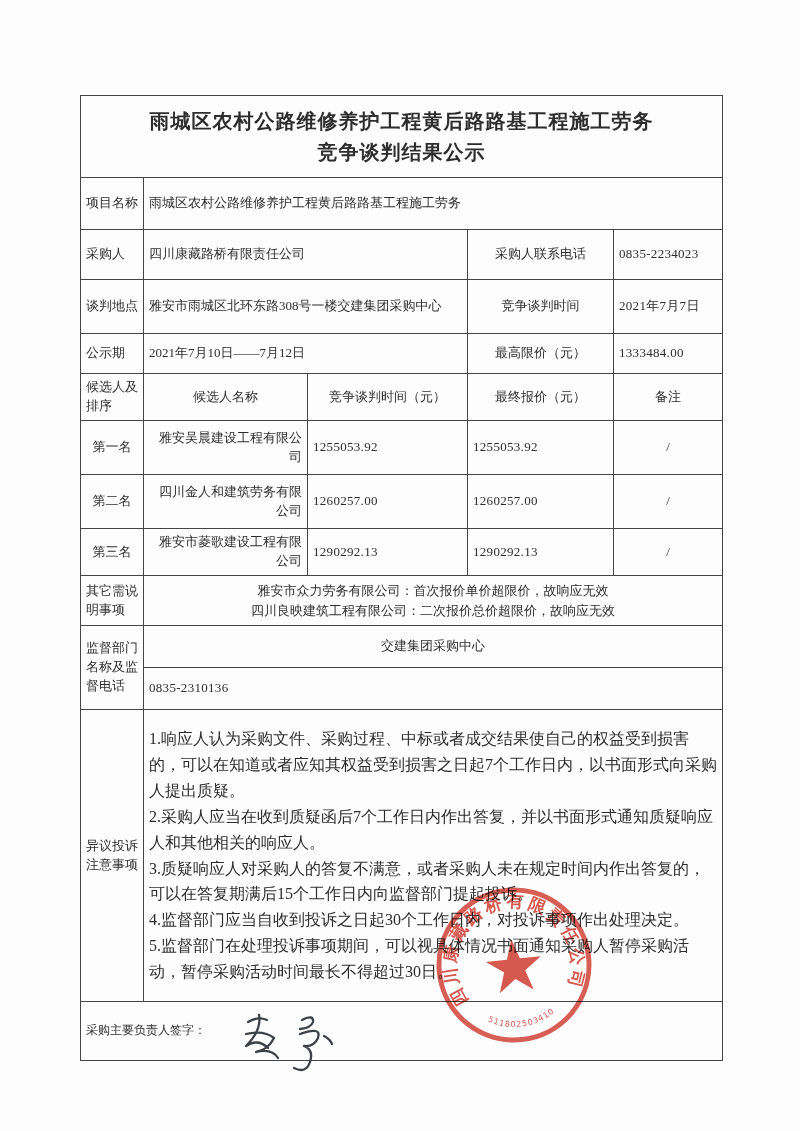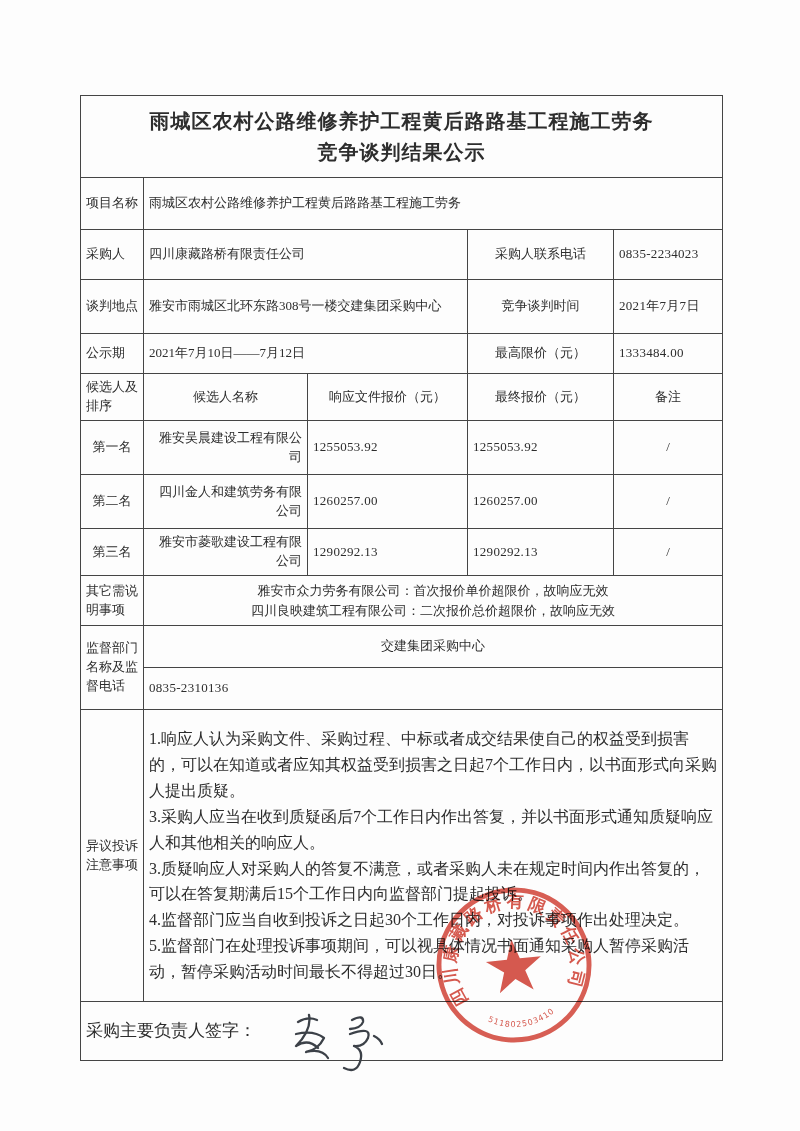--- a/index.html
+++ b/index.html
@@ -25,21 +25,21 @@
   td.lbl{padding-left:4px;padding-right:2px;}
   td.ctr{text-align:center;}
   td.num{text-align:left;font-size:12.5px;letter-spacing:.3px;}
   td.cand-name{font-size:12px;padding:2px 3px;text-align:right;}
   .loc-wrap{max-width:304px;}
   .notes-line{text-align:center;line-height:1.5;}
   td.objection-body{padding:8px 9px;}
   .obj-item{line-height:1.62;font-size:16px;}
   td.sign-cell{height:52px;padding-left:6px;}
   .sign-row{display:flex;align-items:center;}
-  .sign-label{font-size:17px;white-space:nowrap;}
+  .sign-label{font-size:12px;white-space:nowrap;}
   .sig-svg{margin-left:28px;margin-bottom:-26px;}
   .seal{position:absolute;left:424px;top:874px;width:180px;height:182px;
         opacity:.88;mix-blend-mode:multiply;transform:rotate(-6deg);z-index:5;pointer-events:none;}
 </style>
 </head>
 <body>
 
 <div class="page">
 
   <table class="doc">
@@ -83,21 +83,21 @@
     <tr>
       <td class="lbl" style="height:33px">公示期</td>
       <td colspan="2">2021年7月10日——7月12日</td>
       <td class="ctr">最高限价（元）</td>
       <td class="num">1333484.00</td>
     </tr>
 
     <tr>
       <td class="lbl" style="height:40px">候选人及排序</td>
       <td class="ctr">候选人名称</td>
-      <td class="ctr">响应文件报价（元）</td>
+      <td class="ctr">竞争谈判时间（元）</td>
       <td class="ctr">最终报价（元）</td>
       <td class="ctr">备注</td>
     </tr>
 
     <tr>
       <td class="ctr" style="height:47px">第一名</td>
       <td class="cand-name">雅安吴晨建设工程有限公司</td>
       <td class="num">1255053.92</td>
       <td class="num">1255053.92</td>
       <td class="ctr">/</td>
@@ -130,21 +130,21 @@
       <td colspan="4" class="ctr" style="height:35px">交建集团采购中心</td>
     </tr>
     <tr>
       <td colspan="4" class="num" style="height:35px">0835-2310136</td>
     </tr>
 
     <tr>
       <td class="lbl" style="height:285px">异议投诉注意事项</td>
       <td colspan="4" class="objection-body">
         <div class="obj-item">1.响应人认为采购文件、采购过程、中标或者成交结果使自己的权益受到损害的，可以在知道或者应知其权益受到损害之日起7个工作日内，以书面形式向采购人提出质疑。</div>
-        <div class="obj-item">3.采购人应当在收到质疑函后7个工作日内作出答复，并以书面形式通知质疑响应人和其他相关的响应人。</div>
+        <div class="obj-item">2.采购人应当在收到质疑函后7个工作日内作出答复，并以书面形式通知质疑响应人和其他相关的响应人。</div>
         <div class="obj-item">3.质疑响应人对采购人的答复不满意，或者采购人未在规定时间内作出答复的，可以在答复期满后15个工作日内向监督部门提起投诉。</div>
         <div class="obj-item">4.监督部门应当自收到投诉之日起30个工作日内，对投诉事项作出处理决定。</div>
         <div class="obj-item">5.监督部门在处理投诉事项期间，可以视具体情况书面通知采购人暂停采购活动，暂停采购活动时间最长不得超过30日。</div>
       </td>
     </tr>
 
     <tr>
       <td colspan="5" class="sign-cell">
         <div class="sign-row">
           <span class="sign-label">采购主要负责人签字：</span>

